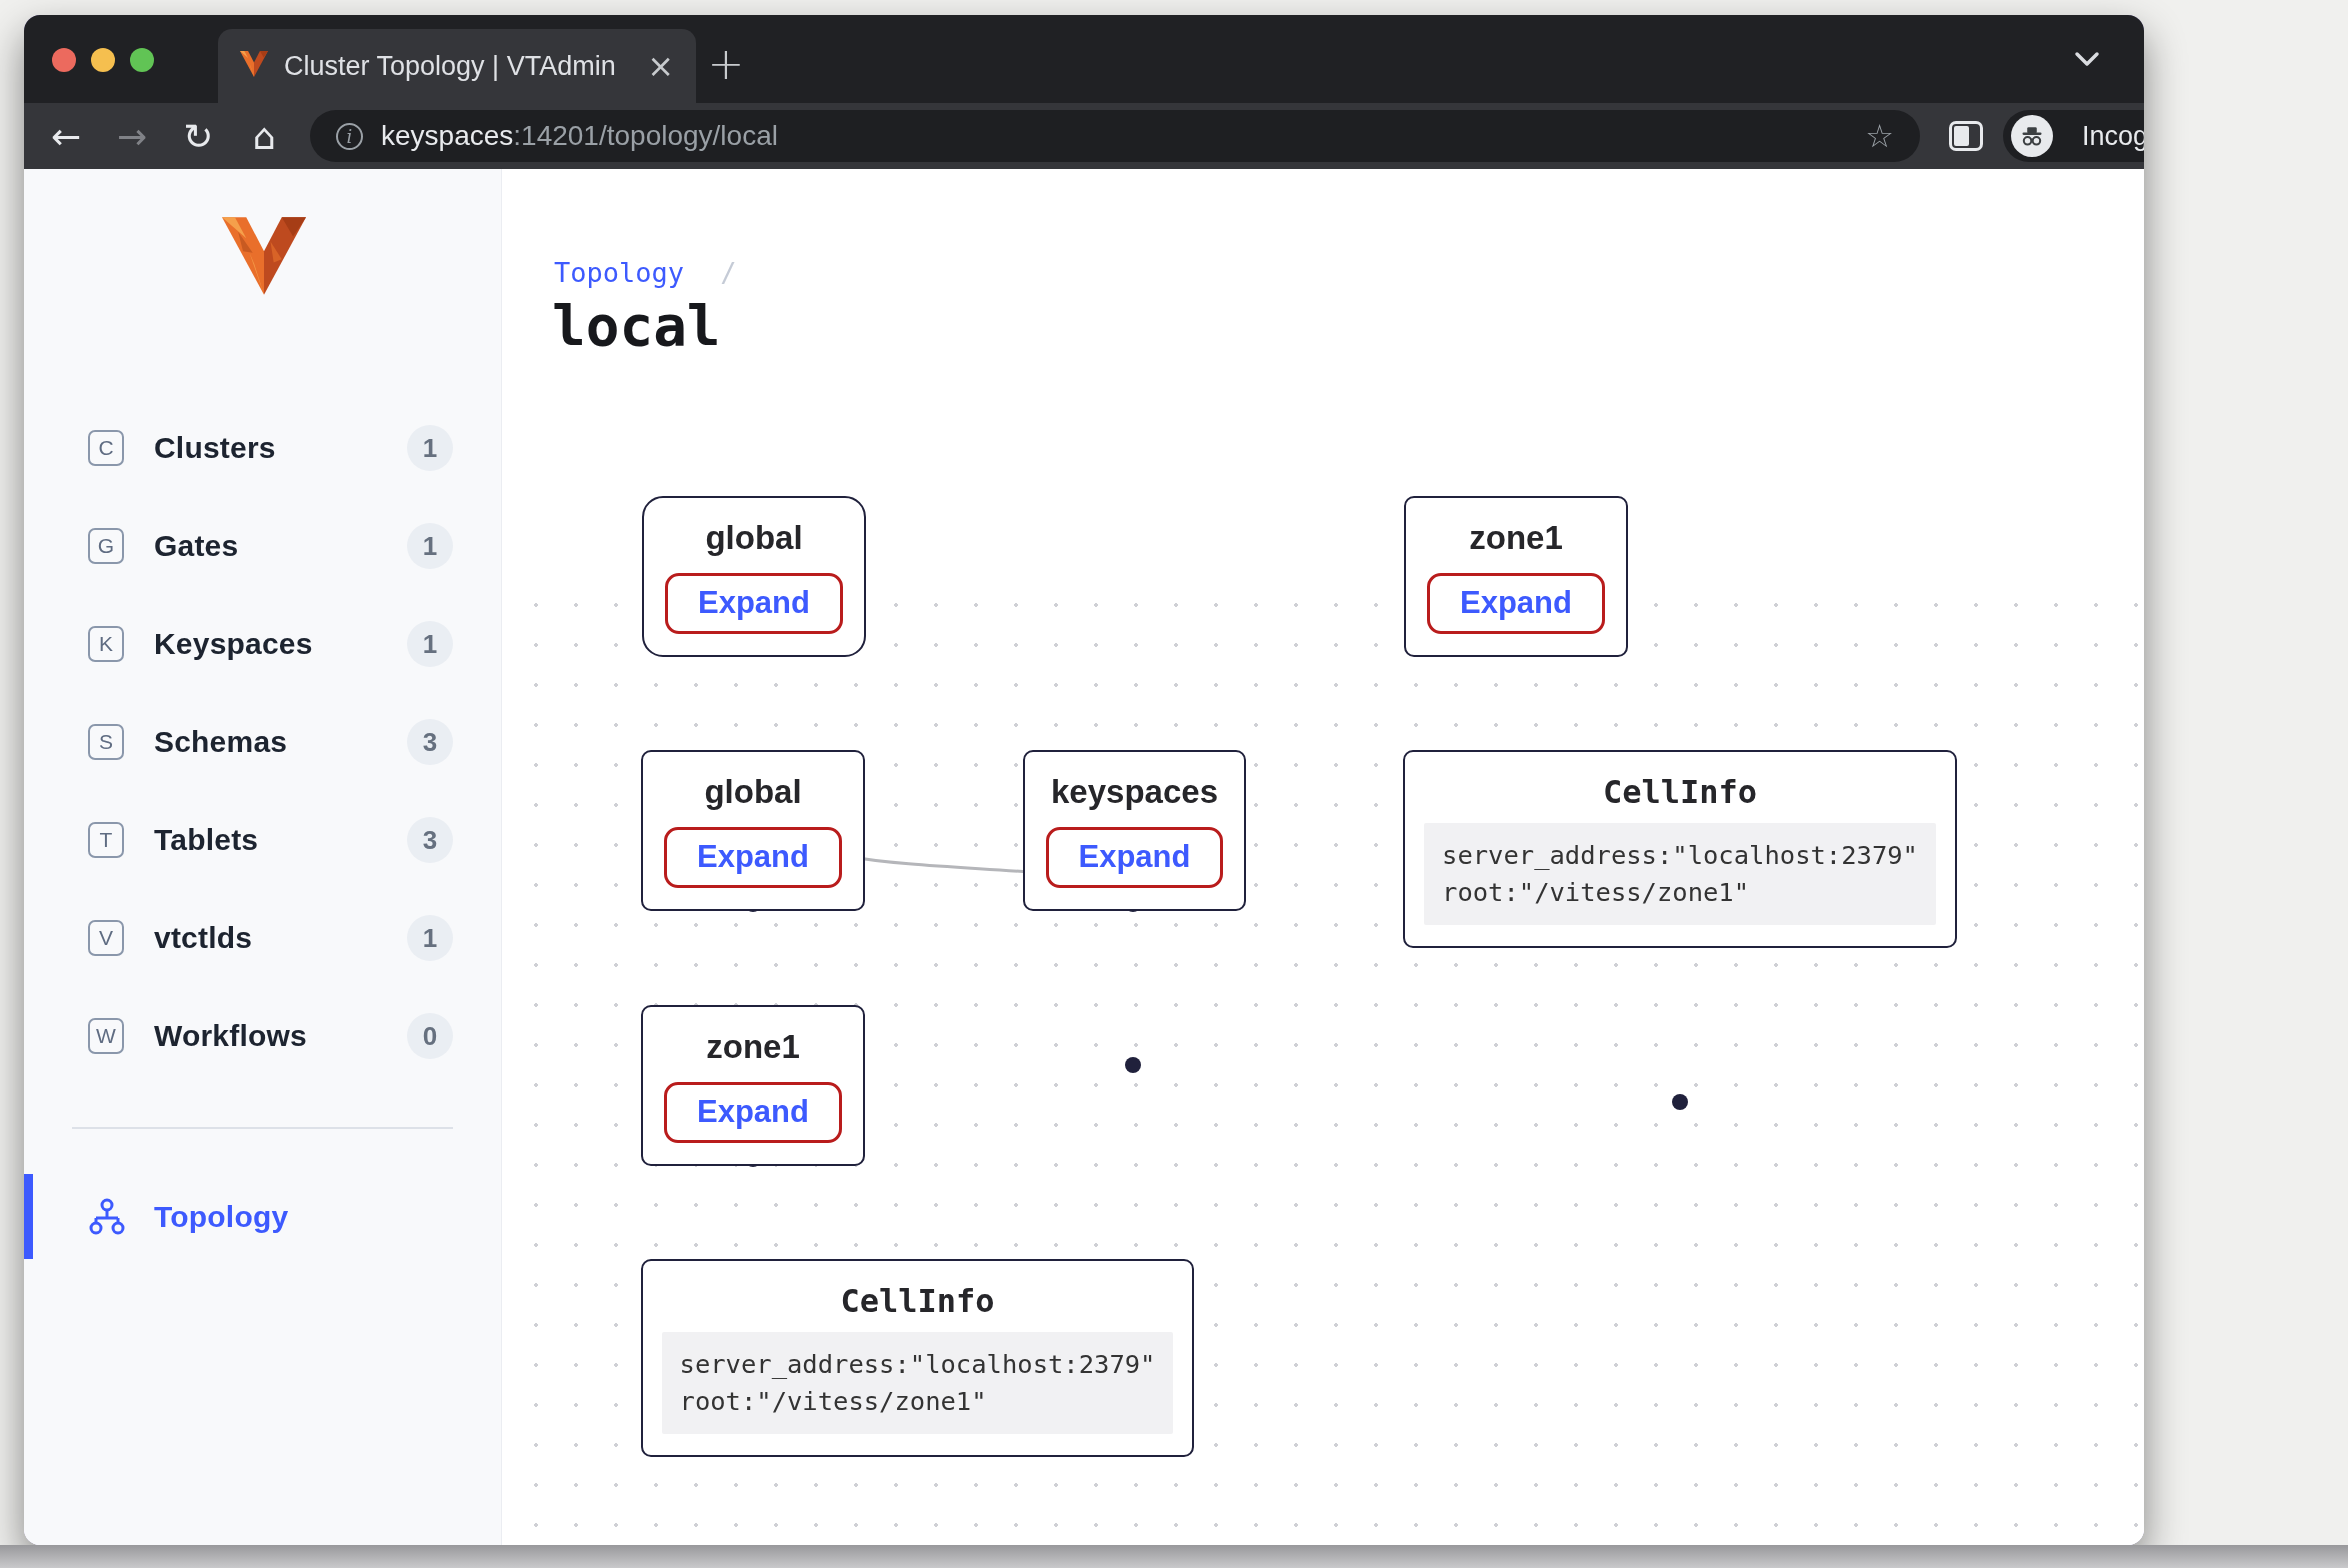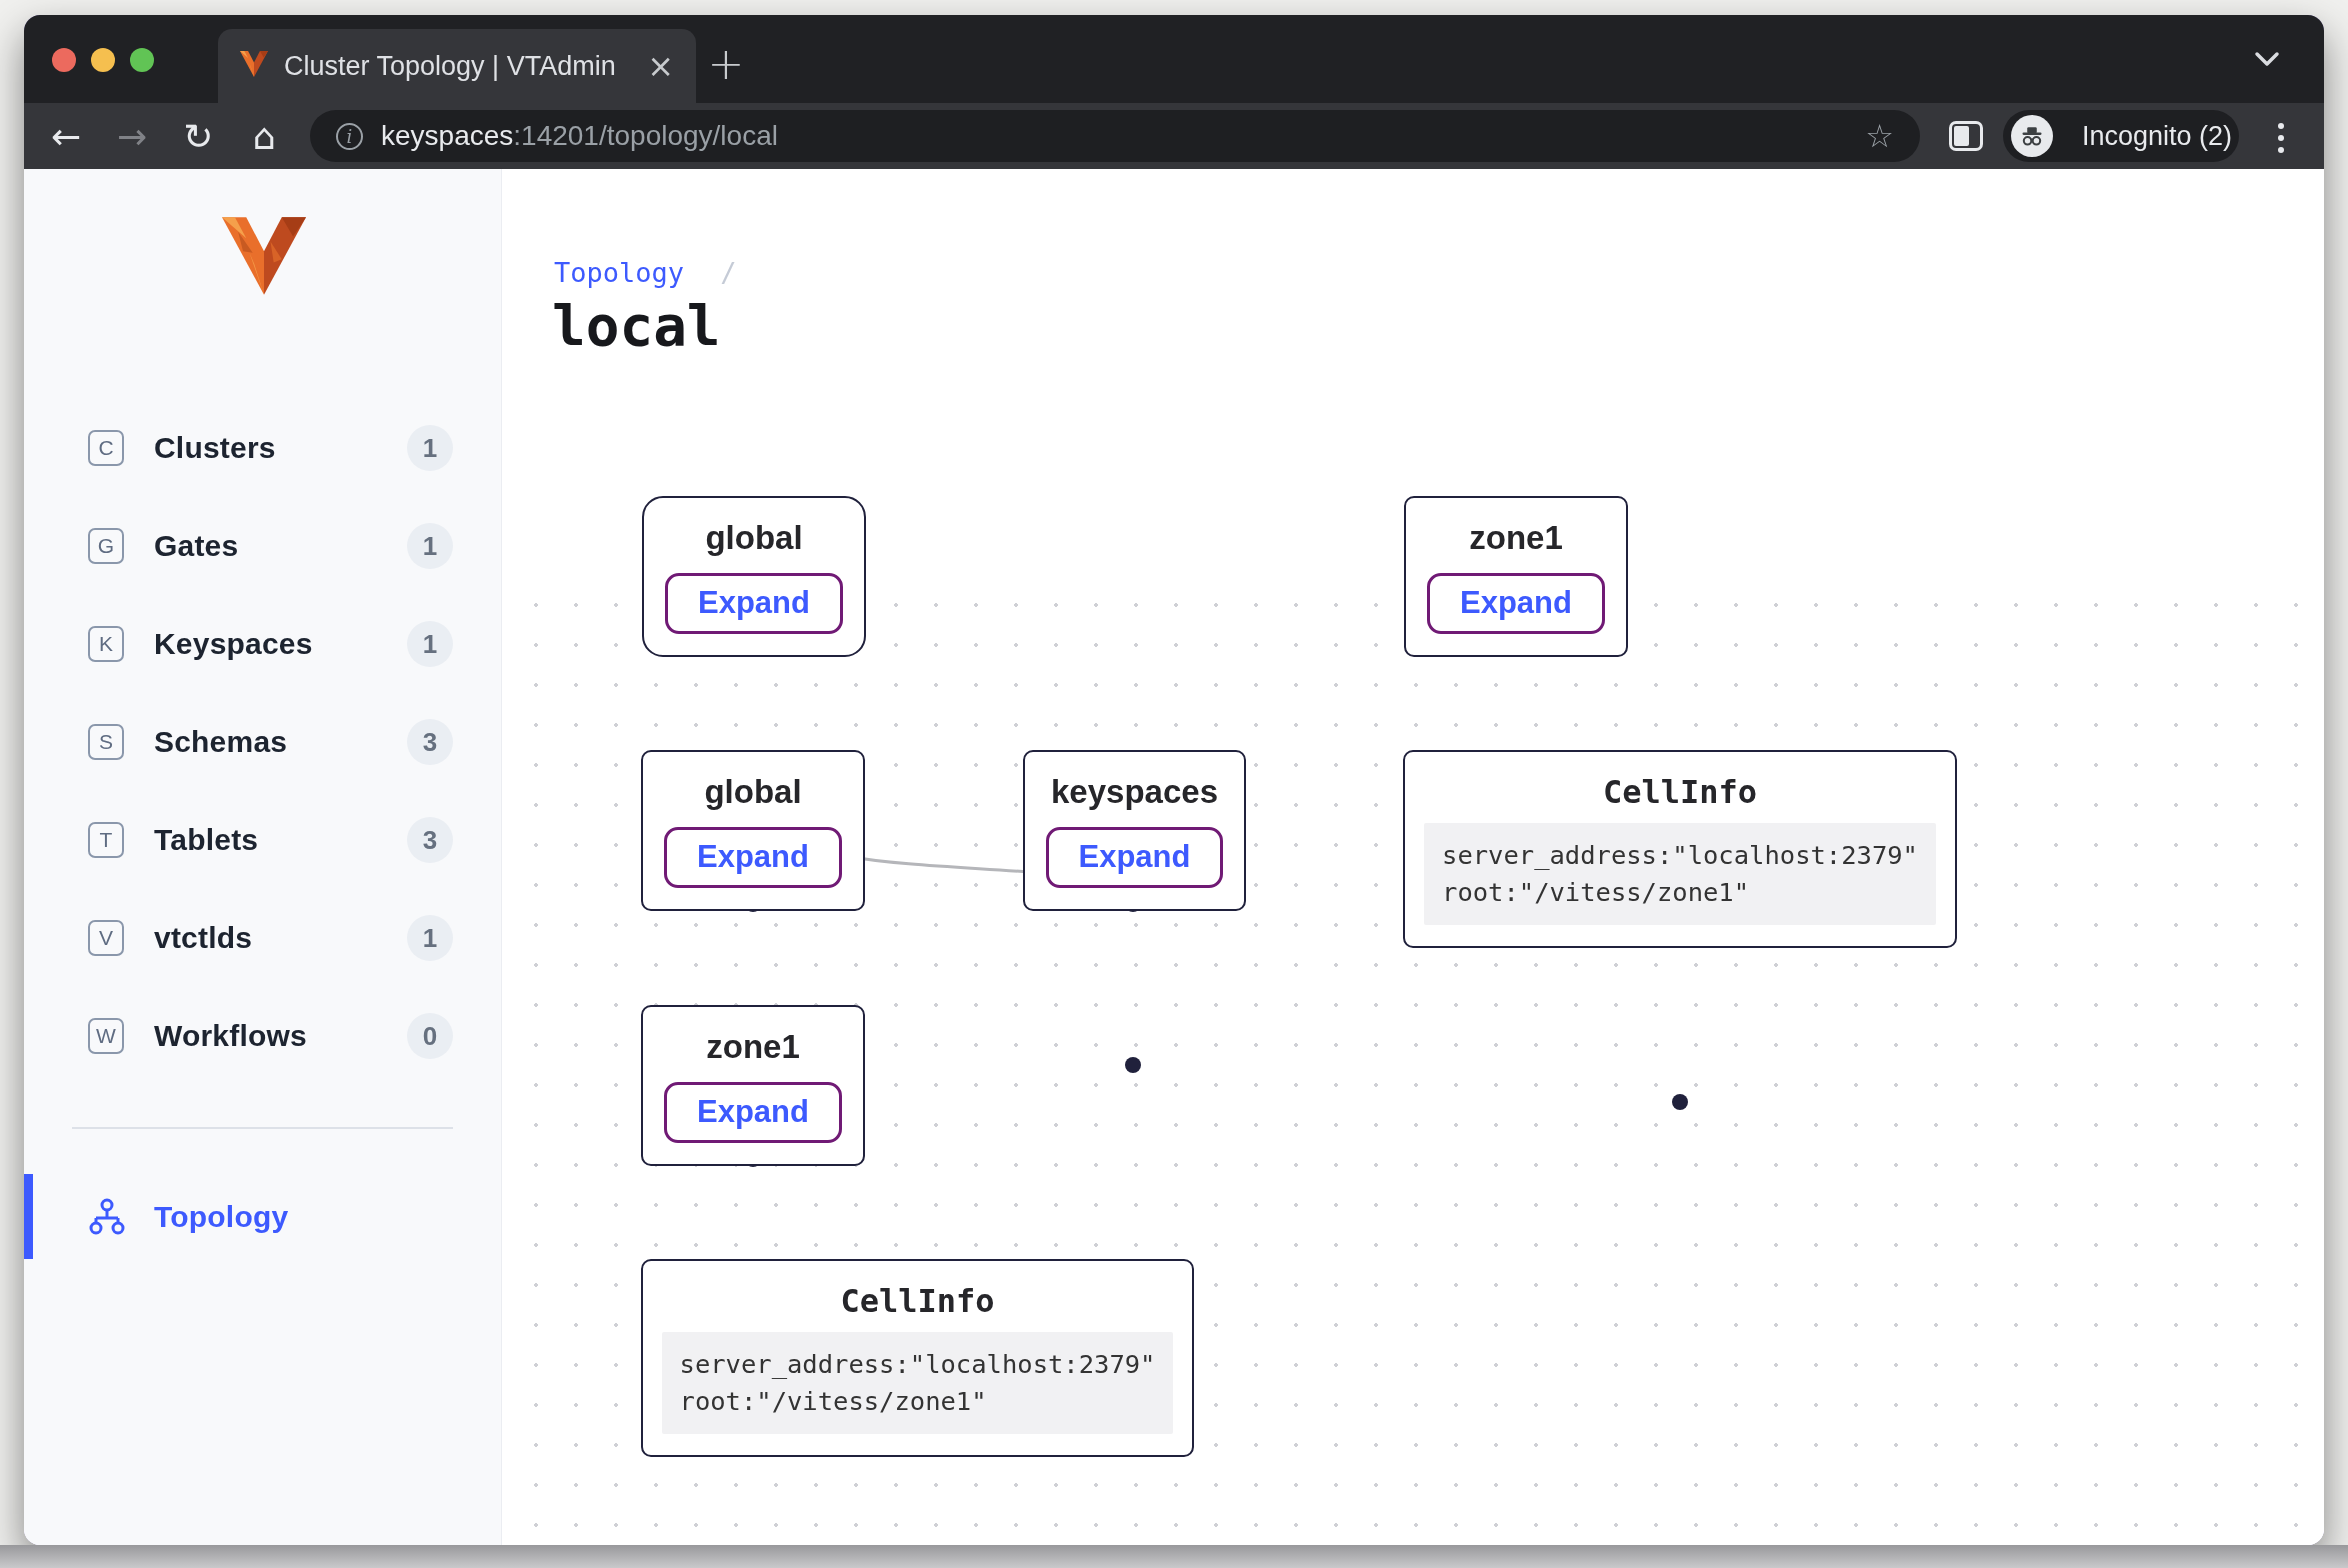--- a/index.html
+++ b/index.html
@@ -1,20 +1,20 @@
 <!DOCTYPE html>
 <html><head>
 <meta charset="utf-8">
 <style>
   * { margin:0; padding:0; box-sizing:border-box; }
   html,body { width:2348px; height:1568px; overflow:hidden; }
   body { background:#f0f0ee; font-family:"Liberation Sans", sans-serif; }
 
   
-  .window { position:absolute; left:24px; top:15px; width:2300px; height:1530px;
+  .window { position:absolute; left:24px; top:15px; width:2120px; height:1530px;
             border-radius:16px; overflow:hidden; background:#c4b5fd;
             box-shadow:0 18px 40px rgba(0,0,0,.45); }
   .desk-band { position:absolute; left:0; top:1545px; width:2348px; height:23px;
                background:linear-gradient(to bottom,#98989b,#c9c9cb); }
 
   
   .tabstrip { position:absolute; left:0; top:0; width:100%; height:88px; background:#202124; }
   .traffic { position:absolute; top:33px; display:flex; gap:15px; left:28px; }
   .light { width:24px; height:24px; border-radius:50%; }
   .light.red{background:#ec6a5e;} .light.yellow{background:#f5bf4f;} .light.green{background:#61c455;}
@@ -84,21 +84,21 @@
 
   .canvas { position:absolute; left:0; top:400px; right:0; bottom:0;
             background-image:radial-gradient(circle,#cfd0d5 1.7px, transparent 1.9px);
             background-size:40px 40px; background-position:14px 16px; }
   .edges { position:absolute; left:0; top:0; pointer-events:none; }
 
   .node { position:absolute; background:#fff; border:2.5px solid #20213c; border-radius:10px;
           display:flex; flex-direction:column; align-items:center; justify-content:center; }
   .node-title { font-size:33px; font-weight:bold; color:#26262a; margin-bottom:16px; }
   .mono-title { font-family:"DejaVu Sans Mono",monospace; font-size:32px; }
-  .expand-btn { background:#fff; border:3px solid #701a75; border-radius:14px; color:#3d5afe;
+  .expand-btn { background:#fff; border:3px solid #b91c1c; border-radius:14px; color:#3d5afe;
                 font-family:"Liberation Sans",sans-serif; font-size:31px; font-weight:bold;
                 padding:10px 30px; line-height:1.1; cursor:pointer; }
   .code { white-space:pre-line; font-family:"DejaVu Sans Mono",monospace; font-size:25.5px; color:#333;
           background:#f1f1f3; padding:14px 18px; line-height:1.45; border-radius:2px; }
 </style>
 </head>
 <body>
 
 <div class="window">
 

